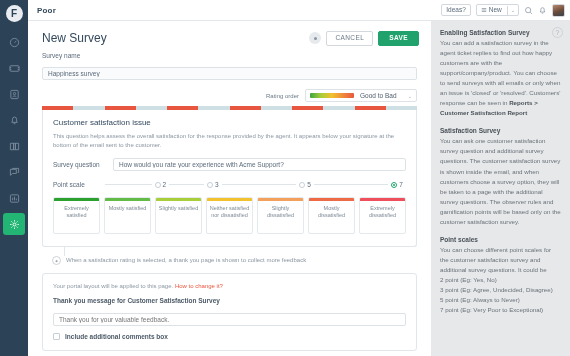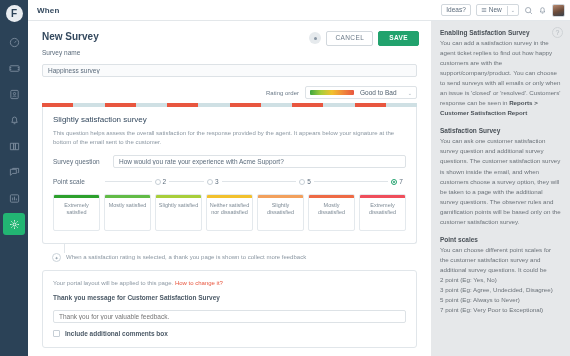--- a/index.html
+++ b/index.html
@@ -63,21 +63,21 @@
     width: 13px; height: 13px; border-radius: 2px;
     background: linear-gradient(160deg,#b98a70 0%,#6b4b3a 55%,#38424e 100%);
     border: 1px solid #d2d8dd;
   }
 
   
   .content { position: absolute; top: 21px; left: 0; right: 139px; bottom: 0; overflow: hidden; background: #f0f2f4; }
   .sheet { background: #fff; min-height: 100%; }
 
   .page-head { padding: 10px 14px 0 14px; position: relative; }
-  .page-title { font-size: 10px; color: #34495e; font-weight: bold; }
+  .page-title { font-size: 12px; color: #34495e; font-weight: normal; }
   .head-actions { position: absolute; right: 12px; top: 10px; display: flex; align-items: center; gap: 5px; }
   .dot-btn {
     width: 12px; height: 12px; border-radius: 50%; background: #e6eaed;
     display: flex; align-items: center; justify-content: center;
   }
   .dot-btn i { width: 3px; height: 3px; border-radius: 50%; background: #8996a3; display: block; }
   .btn-cancel {
     font-size: 6.5px; color: #6b7a88; background: #fff; border: 1px solid #d2d8dd;
     border-radius: 2px; padding: 3px 8px; letter-spacing: .4px; line-height: 1;
   }
@@ -255,21 +255,21 @@
       <svg width="11" height="11" viewBox="0 0 24 24" fill="none" stroke="currentColor" stroke-width="2">
           <circle cx="12" cy="12" r="3.2"></circle>
           <path d="M12 2.5v3M12 18.5v3M21.5 12h-3M5.5 12h-3M18.7 5.3l-2.1 2.1M7.4 16.6l-2.1 2.1M18.7 18.7l-2.1-2.1M7.4 7.4L5.3 5.3"></path>
         </svg>
     </div>
   </div>
 
   <div class="main">
 
     <div class="topbar">
-      <div class="topbar-title">When</div>
+      <div class="topbar-title">Poor</div>
       <div class="topbar-right">
         <div class="btn-ideas">Ideas?</div>
         <div class="btn-new">
           <div class="lbl">
             <svg width="6" height="6" viewBox="0 0 24 24" fill="none" stroke="#8996a3" stroke-width="3">
                 <path d="M3 6h18M3 12h18M3 18h18"></path>
               </svg>
             <span>New</span>
           </div>
           <div class="caret">⌄</div>
@@ -326,21 +326,21 @@
               <span style="background: rgb(207, 224, 228);"></span>
               <span style="background: rgb(232, 86, 63);"></span>
               <span style="background: rgb(207, 224, 228);"></span>
               <span style="background: rgb(232, 86, 63);"></span>
               <span style="background: rgb(207, 224, 228);"></span>
               <span style="background: rgb(232, 86, 63);"></span>
               <span style="background: rgb(207, 224, 228);"></span>
             </div>
 
           <div class="survey-card">
-            <div class="card-title">Slightly satisfaction survey</div>
+            <div class="card-title">Customer satisfaction issue</div>
             <div class="card-desc">This question helps assess the overall satisfaction for the response provided by the agent. It appears below your signature at the bottom of the email sent to the customer.</div>
 
             <div class="q-row">
               <div class="q-lbl">Survey question</div>
               <input class="q-input" value="How would you rate your experience with Acme Support?" style="">
             </div>
 
             <div class="ps-row">
               <div class="ps-lbl">Point scale</div>
               <div class="ps-track" id="ps-track">

